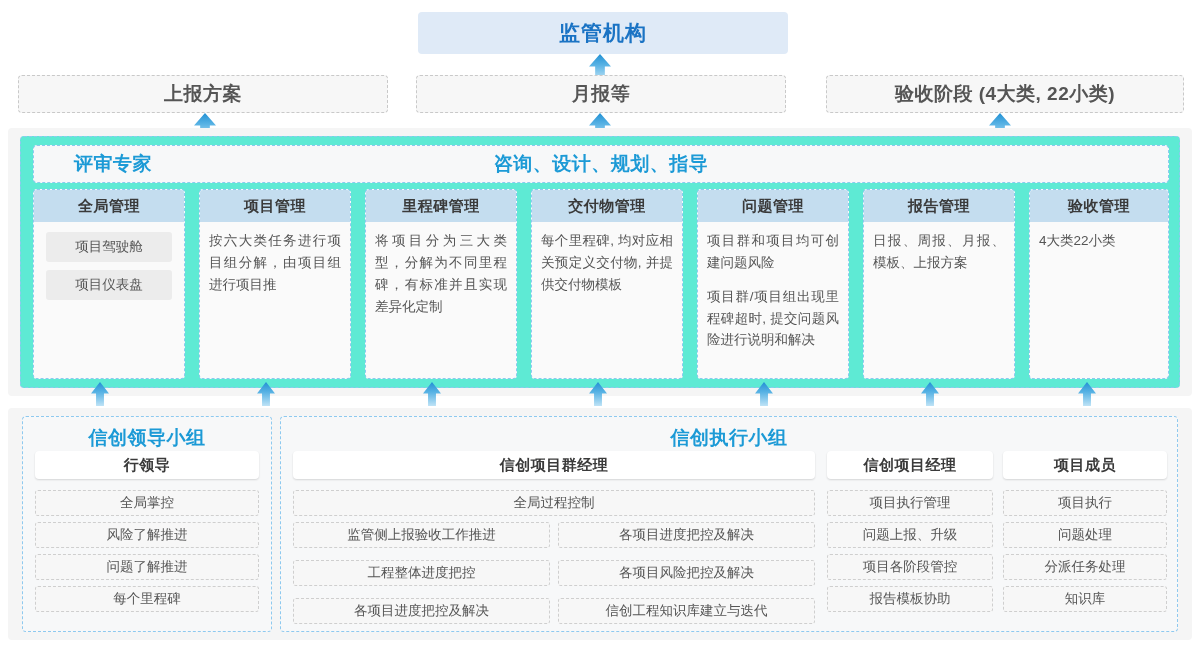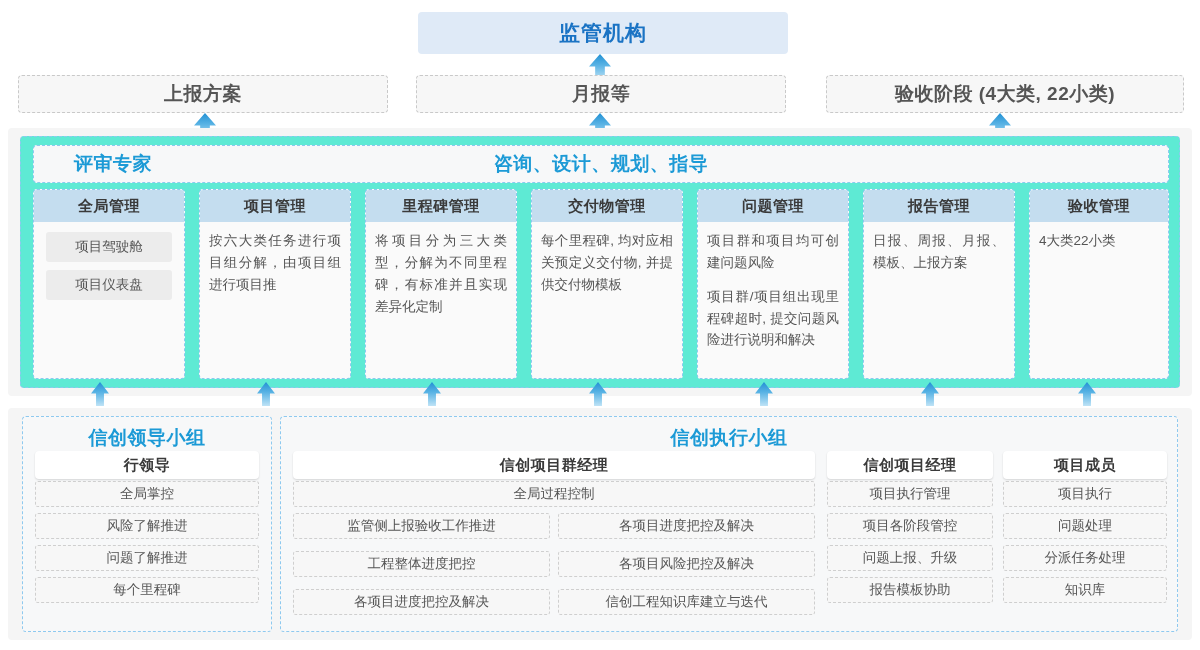--- a/index.html
+++ b/index.html
@@ -117,21 +117,21 @@
     background:#ffffff;border-radius:4px;height:28px;
     box-shadow:0 1px 2px rgba(0,0,0,.14);
     display:flex;align-items:center;justify-content:center;
     font-size:15px;font-weight:bold;color:#3a3a3a;letter-spacing:.5px;
   }
   .task{
     border:1px dashed #cfcfcf;border-radius:3px;background:#f7f7f7;
     height:26px;display:flex;align-items:center;justify-content:center;
     font-size:13.5px;color:#555;box-sizing:border-box;
   }
-  .stack{margin-top:2px;}
+  .stack{margin-top:11px;}
   .stack .task{margin-bottom:6px;}
 
   .lead-inner{padding:0 12px;}
   .exec-inner{position:absolute;left:0;top:34px;width:898px;height:178px;}
   .pm-col{position:absolute;top:0;}
   .pm-col.a{left:12px;width:522px;}
   .pm-col.b{left:546px;width:166px;}
   .pm-col.c{left:722px;width:164px;}
   .split{display:flex;gap:8px;}
   .split .task{flex:1;}
@@ -294,22 +294,22 @@
               <div class="task">各项目进度把控及解决</div>
               <div class="task">信创工程知识库建立与迭代</div>
             </div>
           </div>
         </div>
 
         <div class="pm-col b">
           <div class="role">信创项目经理</div>
           <div class="stack">
             <div class="task">项目执行管理</div>
+            <div class="task">问题上报、升级</div>
             <div class="task">项目各阶段管控</div>
-            <div class="task">问题上报、升级</div>
             <div class="task">报告模板协助</div>
           </div>
         </div>
 
         <div class="pm-col c">
           <div class="role">项目成员</div>
           <div class="stack">
             <div class="task">项目执行</div>
             <div class="task">问题处理</div>
             <div class="task">分派任务处理</div>

